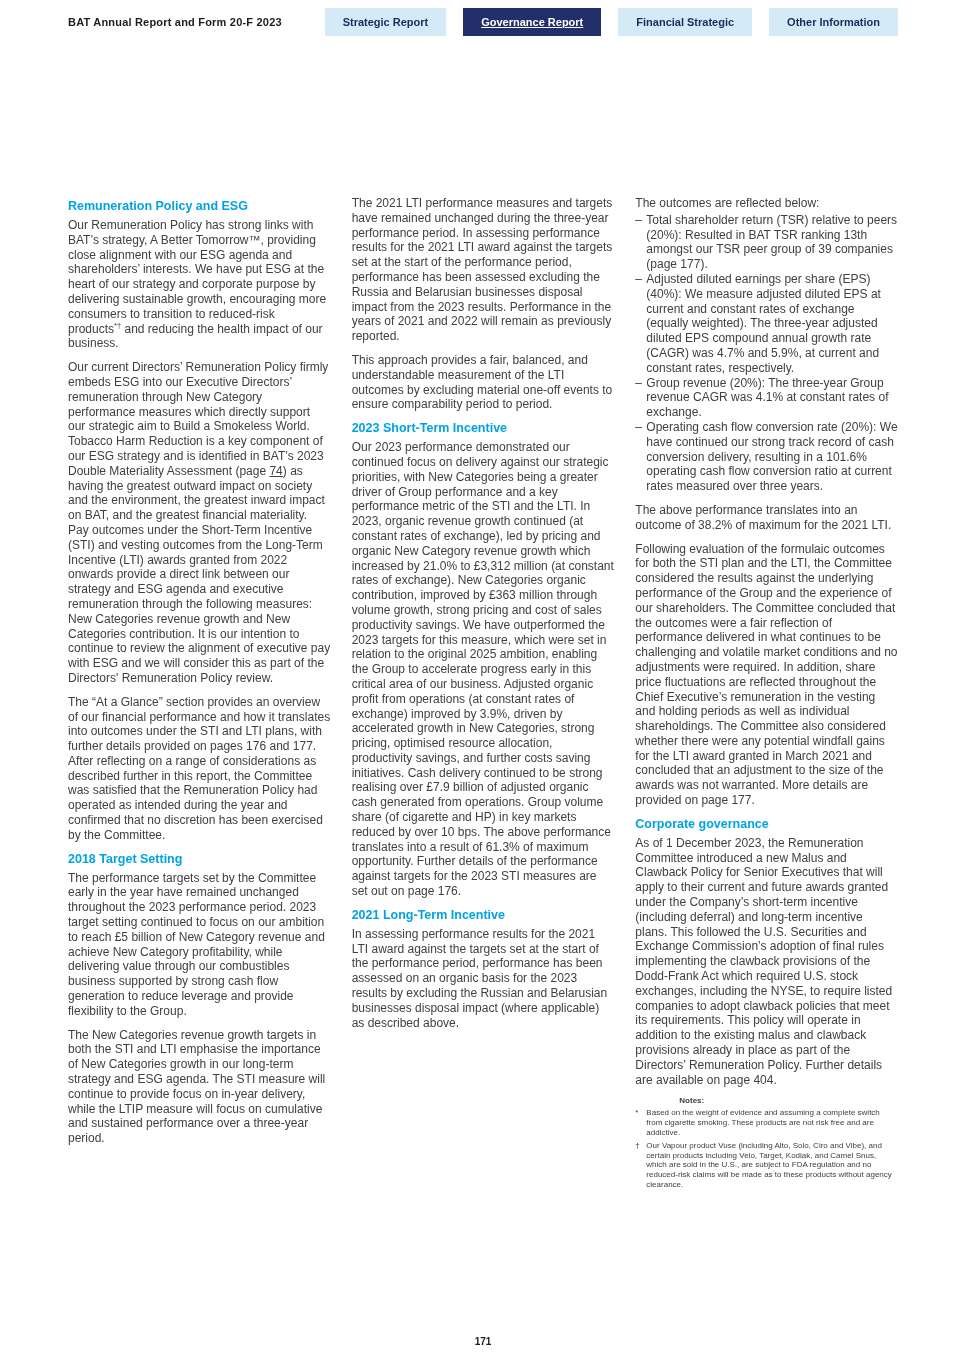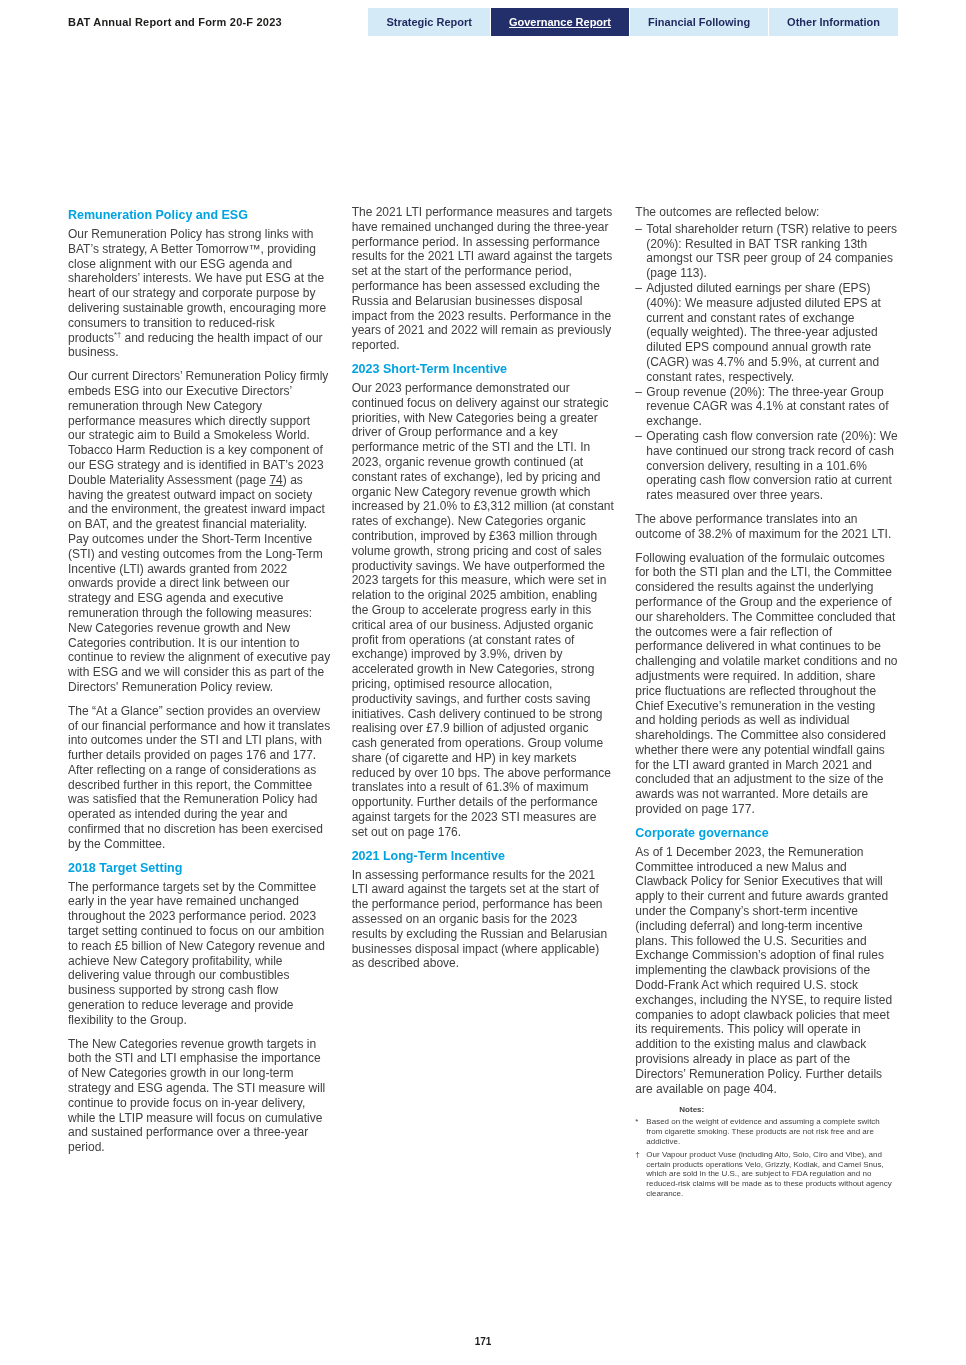--- a/index.html
+++ b/index.html
@@ -19,38 +19,38 @@
     display: flex;
     justify-content: space-between;
     align-items: center;
   }
   .doc-title {
     font-size: 11px;
     font-weight: bold;
     color: #1d1d1b;
     letter-spacing: 0.2px;
   }
-  .tabs { display: flex; gap: 1px; }
+  .tabs { display: flex; gap: 17px; }
   .tab {
     background: var(--tab-inactive-bg, #d5eaf7);
     color: var(--tab-inactive-text, #1e2a5e);
     font-size: 11px;
     font-weight: bold;
     padding: 8px 18px;
     cursor: pointer;
     white-space: nowrap;
   }
   .tab-active {
     background: var(--navy, #232f6b);
     color: #ffffff;
     text-decoration: underline;
   }
   .content {
     position: absolute;
-    top: 205px; left: 68px; right: 68px;
+    top: 196px; left: 68px; right: 68px;
     display: flex;
     gap: 21px;
   }
   .col { flex: 1 1 0; min-width: 0; }
   .para {
     font-size: 12px;
     line-height: 14.8px;
     color: var(--body-text, #404042);
     margin-bottom: 9px;
   }
@@ -94,51 +94,52 @@
 </head>
 <body>
 
 <div class="page">
 
   <header class="topbar">
     <div class="doc-title">BAT Annual Report and Form 20-F 2023</div>
     <nav class="tabs">
       <div class="tab">Strategic Report</div>
       <div class="tab tab-active">Governance Report</div>
-      <div class="tab">Financial Following</div>
+      <div class="tab">Financial Strategic</div>
       <div class="tab">Other Information</div>
     </nav>
   </header>
 
   <main class="content">
 
     <div class="col">
       <h3 class="h-blue">Remuneration Policy and ESG</h3>
       <p class="para"><span>Our Remuneration Policy has strong links with BAT’s strategy, A Better Tomorrow™, providing close alignment with our ESG agenda and shareholders’ interests. We have put ESG at the heart of our strategy and corporate purpose by delivering sustainable growth, encouraging more consumers to transition to reduced-risk products</span><sup>*†</sup><span> and reducing the health impact of our business.</span></p>
       <p class="para"><span>Our current Directors’ Remuneration Policy firmly embeds ESG into our Executive Directors’ remuneration through New Category performance measures which directly support our strategic aim to Build a Smokeless World. Tobacco Harm Reduction is a key component of our ESG strategy and is identified in BAT’s 2023 Double Materiality Assessment (page </span><a class="page-link">74</a><span>) as having the greatest outward impact on society and the environment, the greatest inward impact on BAT, and the greatest financial materiality. Pay outcomes under the Short-Term Incentive (STI) and vesting outcomes from the Long-Term Incentive (LTI) awards granted from 2022 onwards provide a direct link between our strategy and ESG agenda and executive remuneration through the following measures: New Categories revenue growth and New Categories contribution. It is our intention to continue to review the alignment of executive pay with ESG and we will consider this as part of the Directors' Remuneration Policy review.</span></p>
       <p class="para">The “At a Glance” section provides an overview of our financial performance and how it translates into outcomes under the STI and LTI plans, with further details provided on pages 176 and 177. After reflecting on a range of considerations as described further in this report, the Committee was satisfied that the Remuneration Policy had operated as intended during the year and confirmed that no discretion has been exercised by the Committee.</p>
       <h3 class="h-blue">2018 Target Setting</h3>
       <p class="para">The performance targets set by the Committee early in the year have remained unchanged throughout the 2023 performance period. 2023 target setting continued to focus on our ambition to reach £5 billion of New Category revenue and achieve New Category profitability, while delivering value through our combustibles business supported by strong cash flow generation to reduce leverage and provide flexibility to the Group.</p>
       <p class="para">The New Categories revenue growth targets in both the STI and LTI emphasise the importance of New Categories growth in our long-term strategy and ESG agenda. The STI measure will continue to provide focus on in-year delivery, while the LTIP measure will focus on cumulative and sustained performance over a three-year period.</p>
     </div>
 
     <div class="col">
       <p class="para">The 2021 LTI performance measures and targets have remained unchanged during the three-year performance period. In assessing performance results for the 2021 LTI award against the targets set at the start of the performance period, performance has been assessed excluding the Russia and Belarusian businesses disposal impact from the 2023 results. Performance in the years of 2021 and 2022 will remain as previously reported.</p>
+      <p class="para">This approach provides a fair, balanced, and understandable measurement of the LTI outcomes by excluding material one-off events to ensure comparability period to period.</p>
       <h3 class="h-blue">2023 Short-Term Incentive</h3>
       <p class="para">Our 2023 performance demonstrated our continued focus on delivery against our strategic priorities, with New Categories being a greater driver of Group performance and a key performance metric of the STI and the LTI. In 2023, organic revenue growth continued (at constant rates of exchange), led by pricing and organic New Category revenue growth which increased by 21.0% to £3,312 million (at constant rates of exchange). New Categories organic contribution, improved by £363 million through volume growth, strong pricing and cost of sales productivity savings. We have outperformed the 2023 targets for this measure, which were set in relation to the original 2025 ambition, enabling the Group to accelerate progress early in this critical area of our business. Adjusted organic profit from operations (at constant rates of exchange) improved by 3.9%, driven by accelerated growth in New Categories, strong pricing, optimised resource allocation, productivity savings, and further costs saving initiatives. Cash delivery continued to be strong realising over £7.9 billion of adjusted organic cash generated from operations. Group volume share (of cigarette and HP) in key markets reduced by over 10 bps. The above performance translates into a result of 61.3% of maximum opportunity. Further details of the performance against targets for the 2023 STI measures are set out on page 176.</p>
       <h3 class="h-blue">2021 Long-Term Incentive</h3>
       <p class="para">In assessing performance results for the 2021 LTI award against the targets set at the start of the performance period, performance has been assessed on an organic basis for the 2023 results by excluding the Russian and Belarusian businesses disposal impact (where applicable) as described above.</p>
     </div>
 
     <div class="col">
       <p class="para tight">The outcomes are reflected below:</p>
       <div class="bullet-list">
         <div class="bullet">
             <span class="marker">–</span>
-            <span class="bullet-text">Total shareholder return (TSR) relative to peers (20%): Resulted in BAT TSR ranking 13th amongst our TSR peer group of 24 companies (page 113).</span>
+            <span class="bullet-text">Total shareholder return (TSR) relative to peers (20%): Resulted in BAT TSR ranking 13th amongst our TSR peer group of 39 companies (page 177).</span>
           </div>
         <div class="bullet">
             <span class="marker">–</span>
             <span class="bullet-text">Adjusted diluted earnings per share (EPS) (40%): We measure adjusted diluted EPS at current and constant rates of exchange (equally weighted). The three-year adjusted diluted EPS compound annual growth rate (CAGR) was 4.7% and 5.9%, at current and constant rates, respectively.</span>
           </div>
         <div class="bullet">
             <span class="marker">–</span>
             <span class="bullet-text">Group revenue (20%): The three-year Group revenue CAGR was 4.1% at constant rates of exchange.</span>
           </div>
         <div class="bullet">
@@ -151,21 +152,21 @@
       <h3 class="h-blue">Corporate governance</h3>
       <p class="para">As of 1 December 2023, the Remuneration Committee introduced a new Malus and Clawback Policy for Senior Executives that will apply to their current and future awards granted under the Company’s short-term incentive (including deferral) and long-term incentive plans. This followed the U.S. Securities and Exchange Commission’s adoption of final rules implementing the clawback provisions of the Dodd-Frank Act which required U.S. stock exchanges, including the NYSE, to require listed companies to adopt clawback policies that meet its requirements. This policy will operate in addition to the existing malus and clawback provisions already in place as part of the Directors’ Remuneration Policy. Further details are available on page 404.</p>
       <div class="notes">
         <div class="notes-label">Notes:</div>
         <div class="note">
             <span class="note-marker">*</span>
             <span class="note-text">Based on the weight of evidence and assuming a complete switch from cigarette smoking. These products are not risk free and are addictive.</span>
           </div>
         <div class="note">
             <span class="note-marker">†</span>
-            <span class="note-text">Our Vapour product Vuse (including Alto, Solo, Ciro and Vibe), and certain products operations Velo, Grizzly, Kodiak, and Camel Snus, which are sold in the U.S., are subject to FDA regulation and no reduced-risk claims will be made as to these products without agency clearance.</span>
+            <span class="note-text">Our Vapour product Vuse (including Alto, Solo, Ciro and Vibe), and certain products including Velo, Target, Kodiak, and Camel Snus, which are sold in the U.S., are subject to FDA regulation and no reduced-risk claims will be made as to these products without agency clearance.</span>
           </div>
       </div>
     </div>
 
   </main>
 
   <footer class="pagefoot">
     <span class="page-num">171</span>
   </footer>
 

